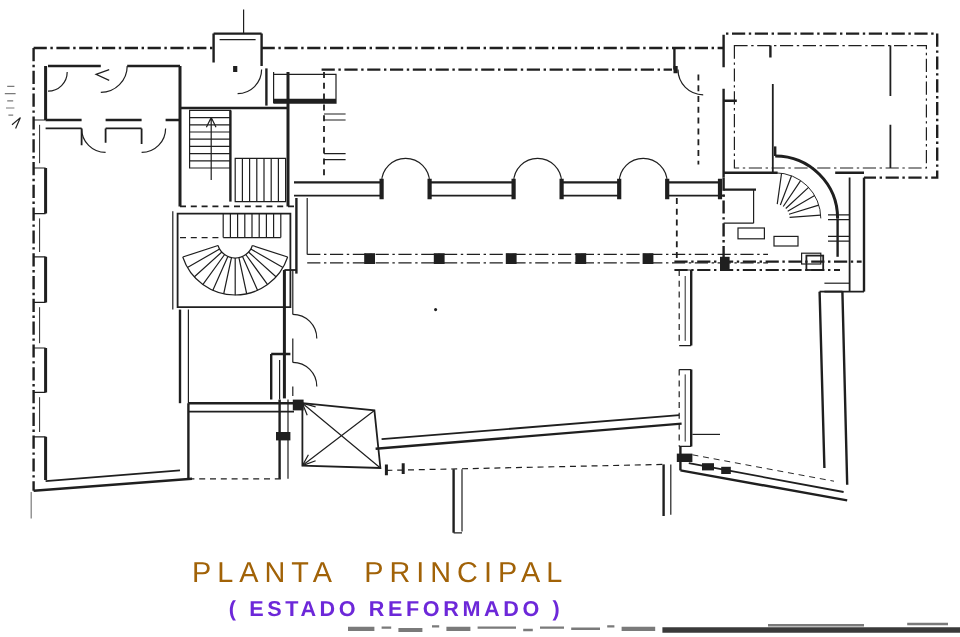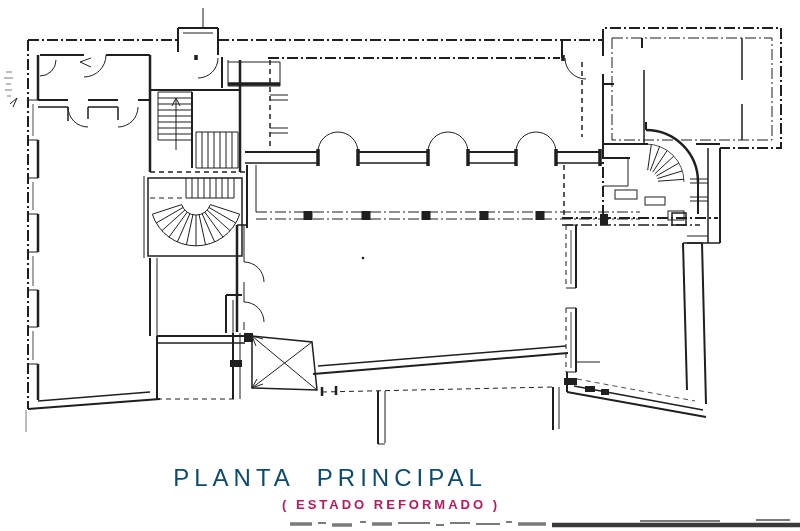--- a/index.html
+++ b/index.html
@@ -8,24 +8,24 @@
          font-family:"Liberation Sans", sans-serif;}
   svg{position:absolute;left:0;top:0;}
   svg path, svg rect.o, svg circle.o, svg polyline{fill:none;stroke:var(--ink);stroke-linecap:butt;stroke-linejoin:miter;}
   .s1{stroke-width:1}.s15{stroke-width:1.5}.s2{stroke-width:2}.s25{stroke-width:2.5}.s3{stroke-width:3.5}
   .thin{stroke-width:.8}
   .dd{stroke-dasharray:11 3 2 3}
   .dsh{stroke-dasharray:5 4}
   .fillink{fill:var(--ink);stroke:none;}
   .gray{stroke:#7a7a7a}
   .dgray{stroke:#3a3a3a}
-  .title{position:absolute;left:160px;top:464px;width:340px;text-align:center;
-         color:#0c4a6e;font-size:24px;letter-spacing:5px;white-space:pre;}
-  .subtitle{position:absolute;left:160px;top:497px;width:340px;text-align:right;
-         color:#be185d;font-size:13px;font-weight:bold;letter-spacing:3px;white-space:pre;}
+  .title{position:absolute;left:160px;top:464px;width:340px;text-align:left;
+         color:#a16207;font-size:24px;letter-spacing:5px;white-space:pre;}
+  .subtitle{position:absolute;left:160px;top:497px;width:340px;text-align:center;
+         color:#6d28d9;font-size:18px;font-weight:bold;letter-spacing:3px;white-space:pre;}
 </style>
 </head>
 <body>
 
 <div class="stage">
 
 <svg width="800" height="531" viewBox="0 0 800 531" aria-label="architectural floor plan, scanned line drawing">
 
   <g>
     <path class="dd s2" d="M28,40 V409"></path>

